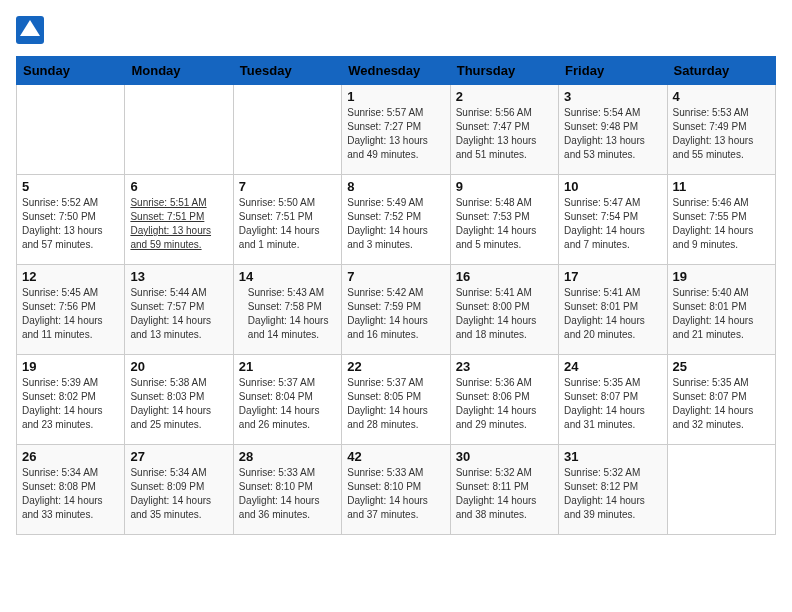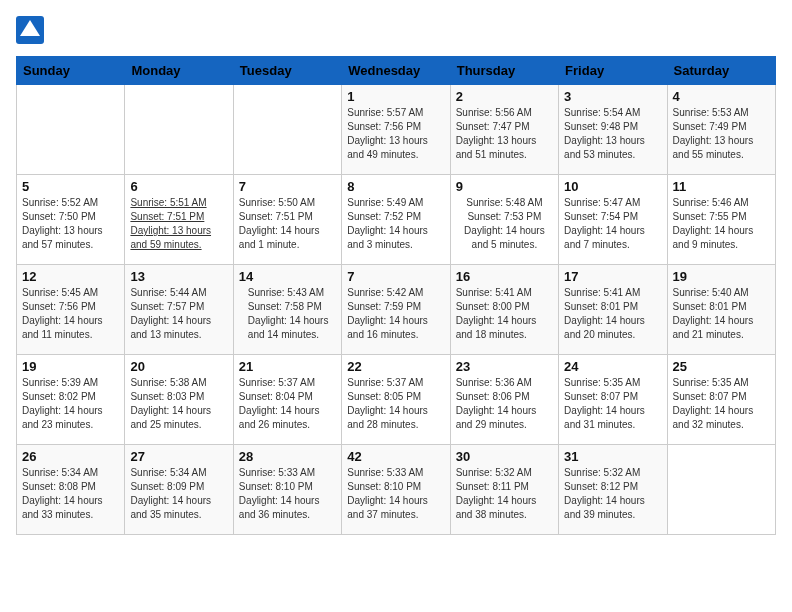--- a/index.html
+++ b/index.html
@@ -127,21 +127,21 @@
       </tr>
   </thead>
   <tbody id="calendar-body">
   <tr>
         <td class="empty-cell"></td>
         <td class="empty-cell"></td>
         <td class="empty-cell"></td>
         <td>
           <span class="day-number">1</span>
           <div class="day-info" style="white-space: pre-line;">Sunrise: 5:57 AM
-Sunset: 7:56 PM
+Sunset: 7:27 PM
 Daylight: 13 hours
 and 49 minutes.</div>
         </td>
         <td>
           <span class="day-number">2</span>
           <div class="day-info" style="white-space: pre-line;">Sunrise: 5:56 AM
 Sunset: 7:47 PM
 Daylight: 13 hours
 and 51 minutes.</div>
         </td>
@@ -184,21 +184,21 @@
         </td>
         <td>
           <span class="day-number">8</span>
           <div class="day-info" style="white-space: pre-line;">Sunrise: 5:49 AM
 Sunset: 7:52 PM
 Daylight: 14 hours
 and 3 minutes.</div>
         </td>
         <td>
           <span class="day-number">9</span>
-          <div class="day-info" style="white-space: pre-line; text-align: center;">Sunrise: 5:48 AM
+          <div class="day-info" style="white-space: pre-line;">Sunrise: 5:48 AM
 Sunset: 7:53 PM
 Daylight: 14 hours
 and 5 minutes.</div>
         </td>
         <td>
           <span class="day-number">10</span>
           <div class="day-info" style="white-space: pre-line;">Sunrise: 5:47 AM
 Sunset: 7:54 PM
 Daylight: 14 hours
 and 7 minutes.</div>

